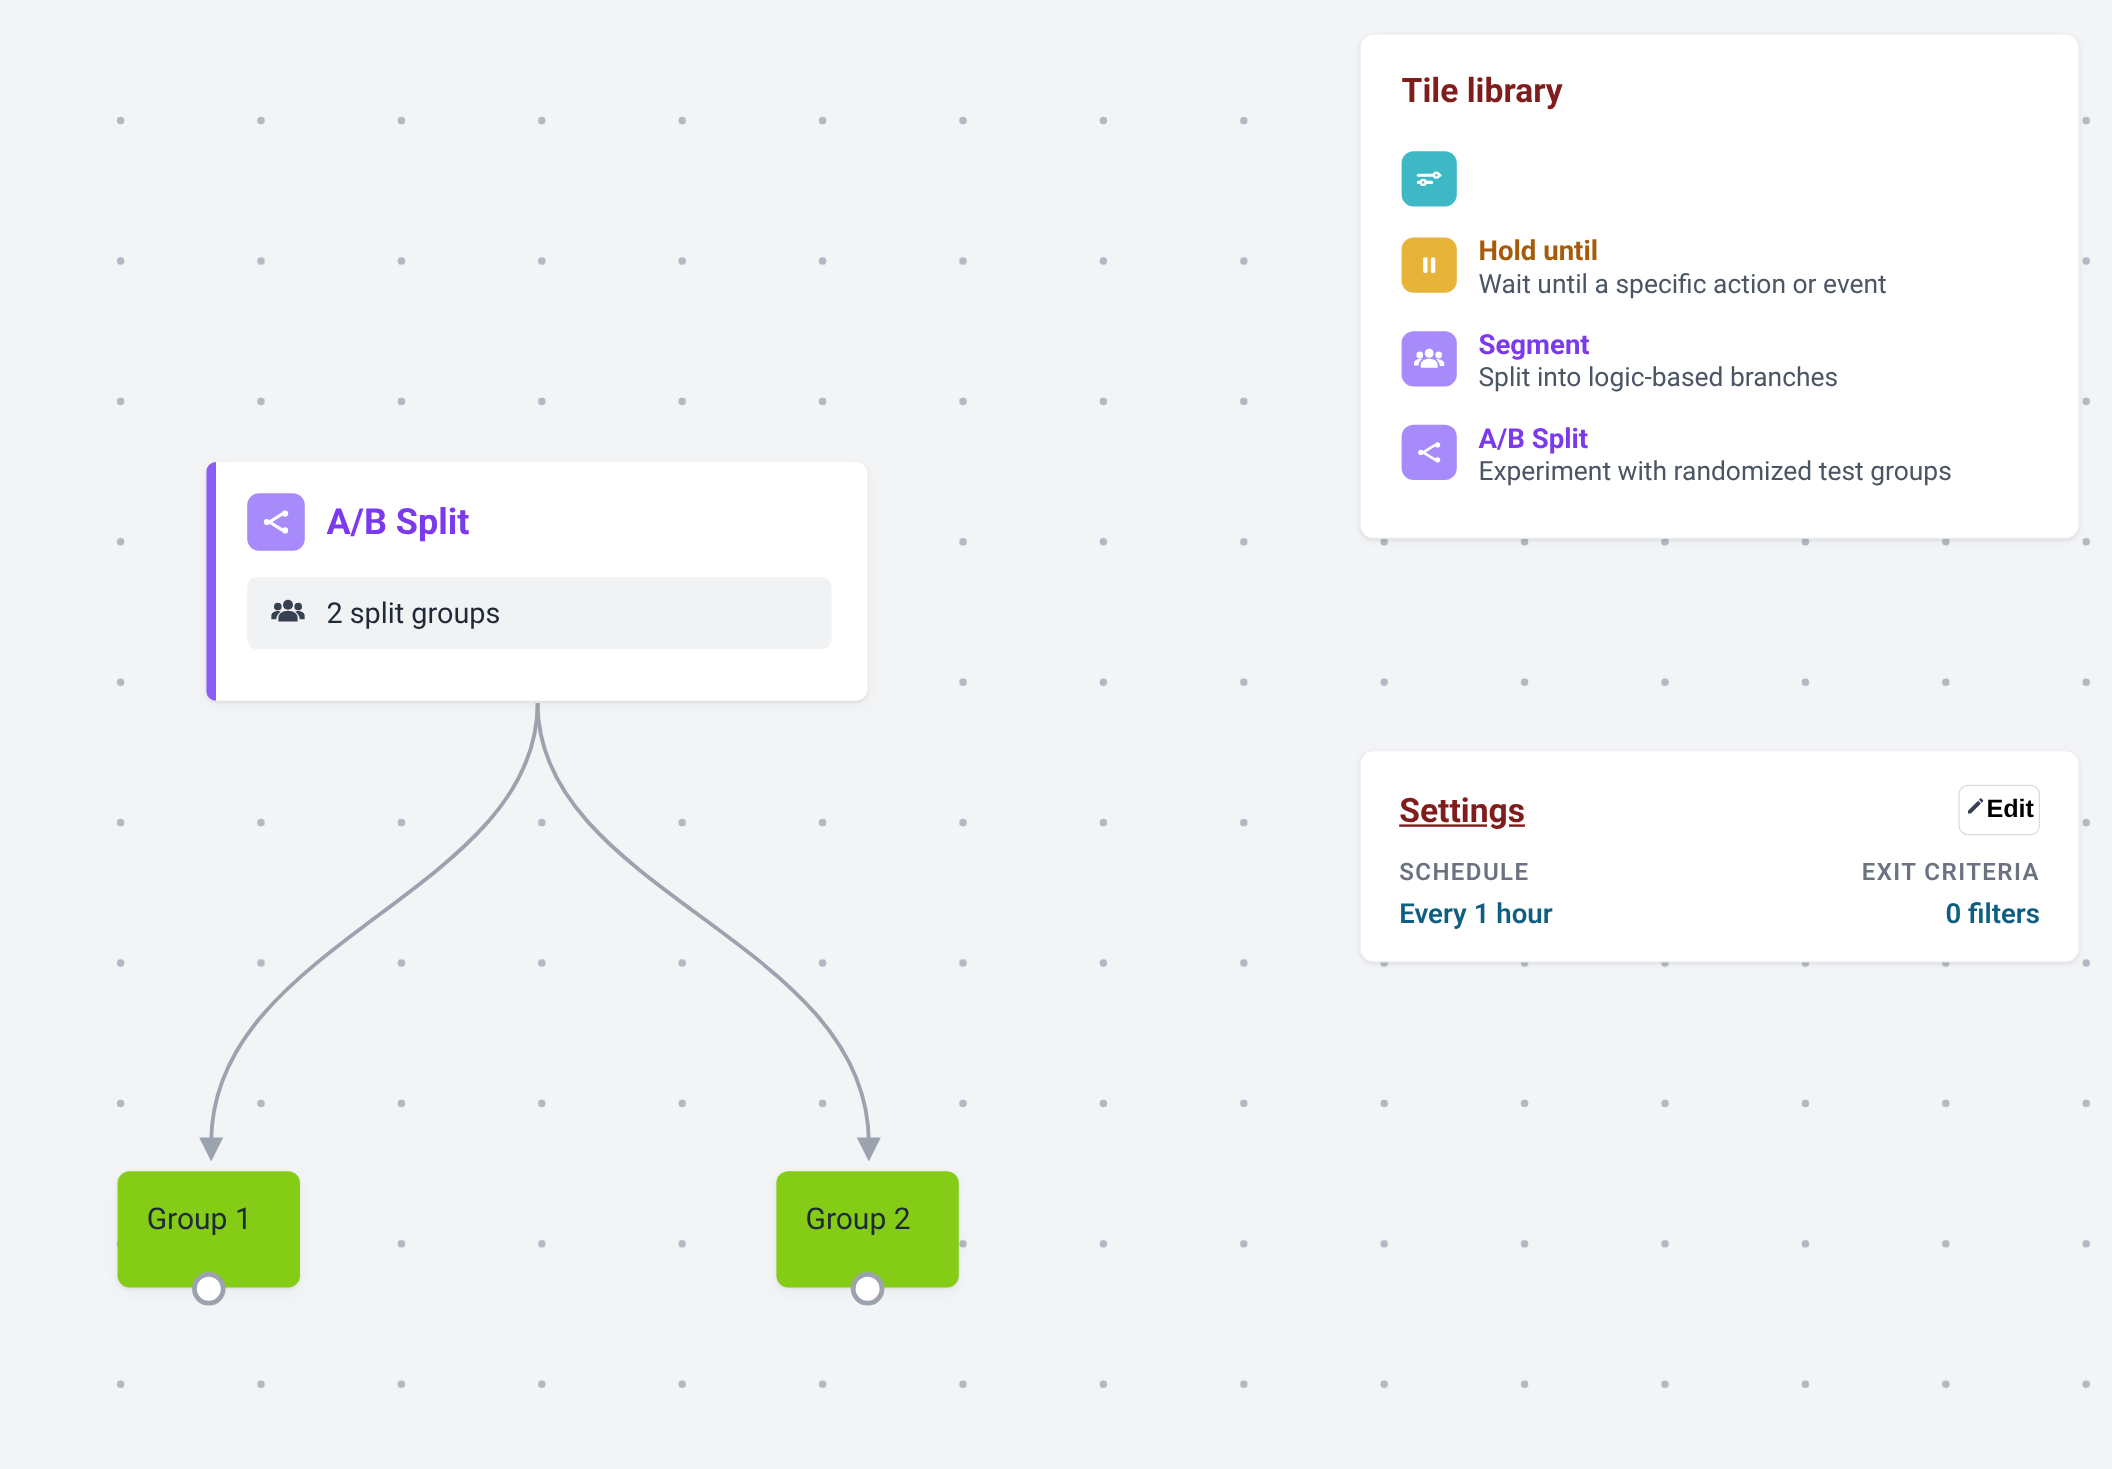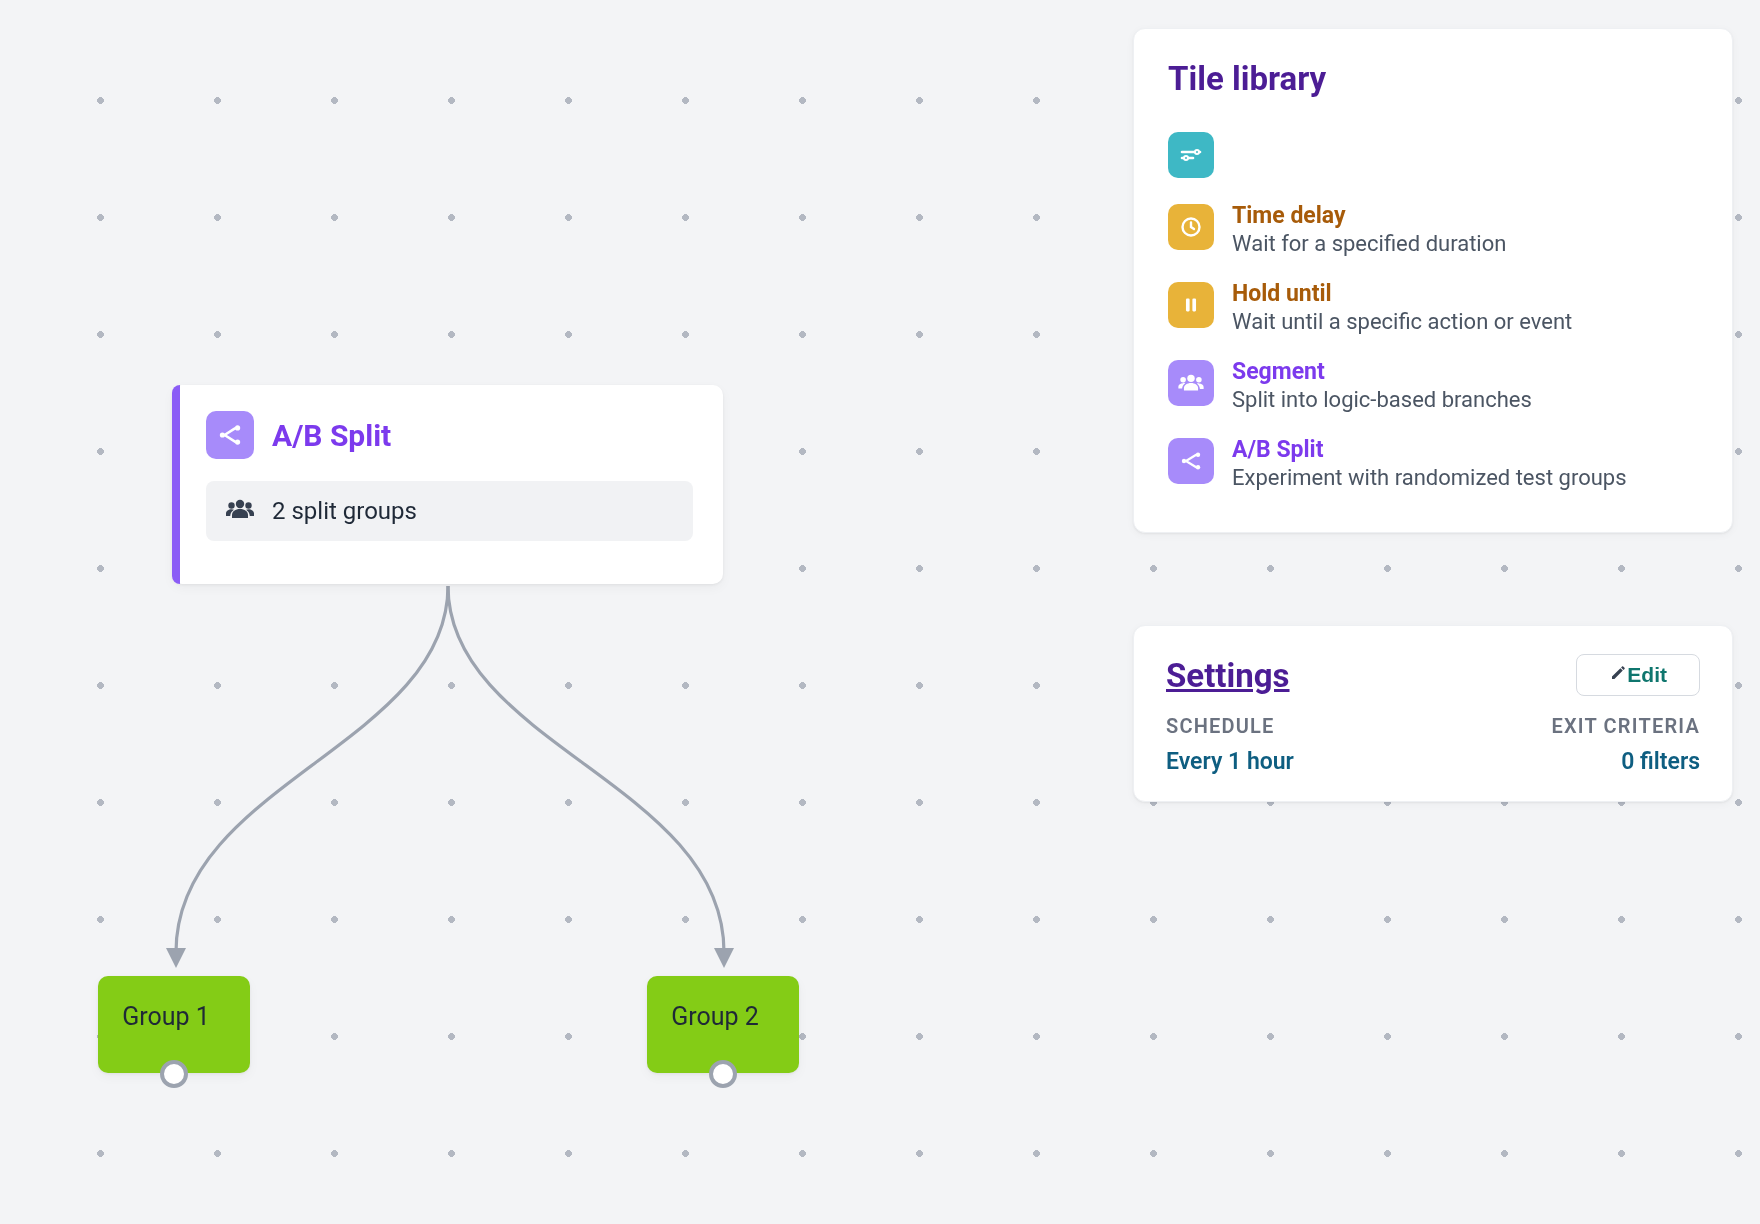--- a/index.html
+++ b/index.html
@@ -129,23 +129,23 @@
     border-radius: 12px;
     box-shadow: 0 1px 2px rgba(0,0,0,0.05), 0 2px 8px rgba(0,0,0,0.04);
     border: 1px solid #eef0f3;
   }
   .tile-library {
     top: 28px;
     width: 600px;
     padding: 30px 34px 30px 34px;
   }
   .panel-title {
-    font-size: 33px;
+    font-size: 28px;
     font-weight: 700;
-    color: #4c1d95;
+    color: #7f1d1d;
     margin-bottom: 20px;
   }
   .tile-item {
     display: flex;
     align-items: flex-start;
     gap: 18px;
     padding: 12px 0;
     cursor: pointer;
   }
   .tile-icon {
@@ -180,24 +180,24 @@
     margin-bottom: 18px;
   }
   .settings-header .panel-title { margin-bottom: 0; text-decoration: underline; }
   .edit-btn {
     display: flex;
     align-items: center;
     gap: 0;
     border: 1px solid #d6dae0;
     background: #ffffff;
     border-radius: 8px;
-    padding: 8px 32px;
+    padding: 8px 4px;
     font-size: 21px;
     font-weight: 600;
-    color: #0f766e;
+    color: #000000;
     cursor: pointer;
   }
   .settings-cols {
     display: flex;
     justify-content: space-between;
   }
   .settings-col { display: flex; flex-direction: column; gap: 10px; }
   .settings-col.right { text-align: right; }
   .settings-label {
     font-size: 20px;
@@ -272,32 +272,20 @@
     <div class="tile-icon teal">
       <svg width="24" height="24" viewBox="0 0 24 24" fill="none">
         <line x1="3" y1="9" x2="21" y2="9" stroke="#ffffff" stroke-width="2.6" stroke-linecap="round"></line>
         <line x1="3" y1="15" x2="14" y2="15" stroke="#ffffff" stroke-width="2.6" stroke-linecap="round"></line>
         <circle cx="18" cy="9" r="2" fill="#3eb8c5" stroke="#ffffff" stroke-width="2"></circle>
         <circle cx="7" cy="15" r="2" fill="#3eb8c5" stroke="#ffffff" stroke-width="2"></circle>
       </svg>
     </div>
   </div>
 
-  <div class="tile-item">
-    <div class="tile-icon amber">
-      <svg width="24" height="24" viewBox="0 0 24 24" fill="none">
-        <circle cx="12" cy="12" r="8.5" stroke="#ffffff" stroke-width="2.4"></circle>
-        <path d="M12 7.5 V12 L15 14" stroke="#ffffff" stroke-width="2.4" stroke-linecap="round"></path>
-      </svg>
-    </div>
-    <div class="tile-texts">
-      <div class="tile-title amber">Time delay</div>
-      <div class="tile-desc">Wait for a specified duration</div>
-    </div>
-  </div>
 
   <div class="tile-item">
     <div class="tile-icon amber">
       <svg width="22" height="22" viewBox="0 0 24 24" fill="#ffffff">
         <rect x="6.5" y="5" width="4" height="14" rx="1.2"></rect>
         <rect x="13.5" y="5" width="4" height="14" rx="1.2"></rect>
       </svg>
     </div>
     <div class="tile-texts">
       <div class="tile-title amber">Hold until</div>

